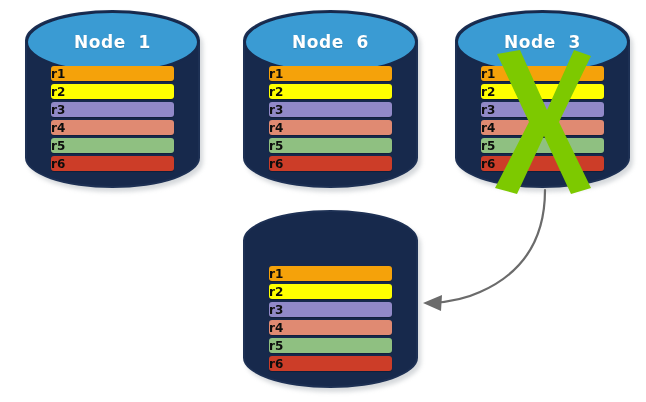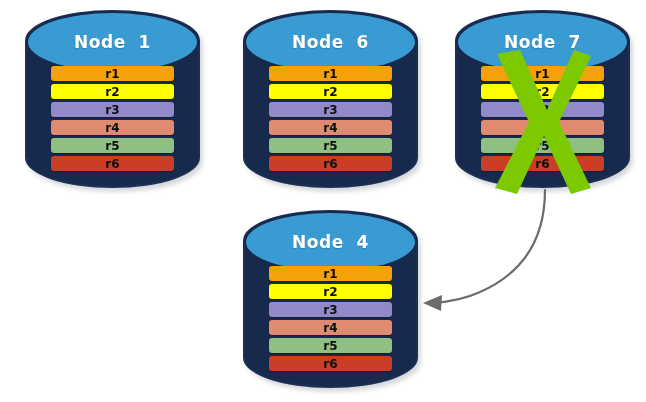--- a/index.html
+++ b/index.html
@@ -70,21 +70,21 @@
     top: 56px;
     width: 123px;
   }
   .row {
     position: relative;
     height: 15px;
     margin-bottom: 3px;
     border-radius: 3px;
     display: flex;
     align-items: center;
-    justify-content: center;
+    justify-content: flex-start;
     box-shadow: 0 1px 1px rgba(0,0,0,0.25);
   }
   .row-label {
     font-size: 12px;
     font-weight: bold;
     color: #0d0d0d;
     line-height: 1;
   }
 
   
@@ -159,21 +159,21 @@
       <div class="row" style="background:#cc3d28">
           <span class="row-label">r6</span>
         </div>
     </div>
   </div>
 
   <div class="node" style="left:455px; top:10px;">
     <div class="node-shadow"></div>
     <div class="node-body"></div>
     <div class="node-top">
-      <span class="node-title">Node  7</span>
+      <span class="node-title">Node  3</span>
     </div>
     <div class="rows">
       <div class="row" style="background:#f5a20a">
           <span class="row-label">r1</span>
         </div>
       <div class="row" style="background:#ffff00">
           <span class="row-label">r2</span>
         </div>
       <div class="row" style="background:#9189c8">
           <span class="row-label">r3</span>
@@ -190,23 +190,20 @@
     </div>
 
     <svg class="x-mark" style="left:32px; top:38px;" width="110" height="148" viewBox="0 0 110 148">
       <polygon points="10,6 33,2 60,62 87,2 104,8 72,74 104,140 84,146 57,88 30,146 8,140 42,74" fill="#7dc900"></polygon>
     </svg>
   </div>
 
   <div class="node" style="left:243px; top:210px;">
     <div class="node-shadow"></div>
     <div class="node-body"></div>
-    <div class="node-top">
-      <span class="node-title">Node  4</span>
-    </div>
     <div class="rows">
       <div class="row" style="background:#f5a20a">
           <span class="row-label">r1</span>
         </div>
       <div class="row" style="background:#ffff00">
           <span class="row-label">r2</span>
         </div>
       <div class="row" style="background:#9189c8">
           <span class="row-label">r3</span>
         </div>

